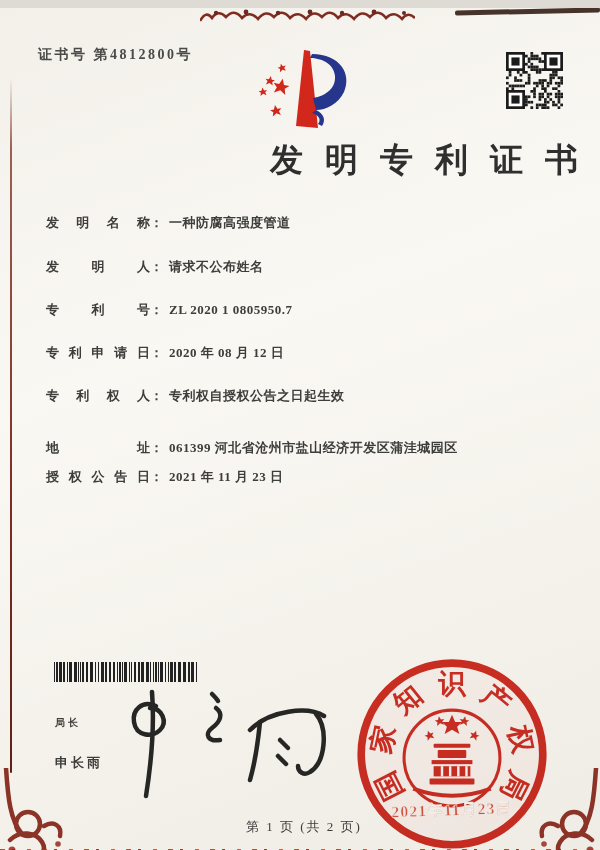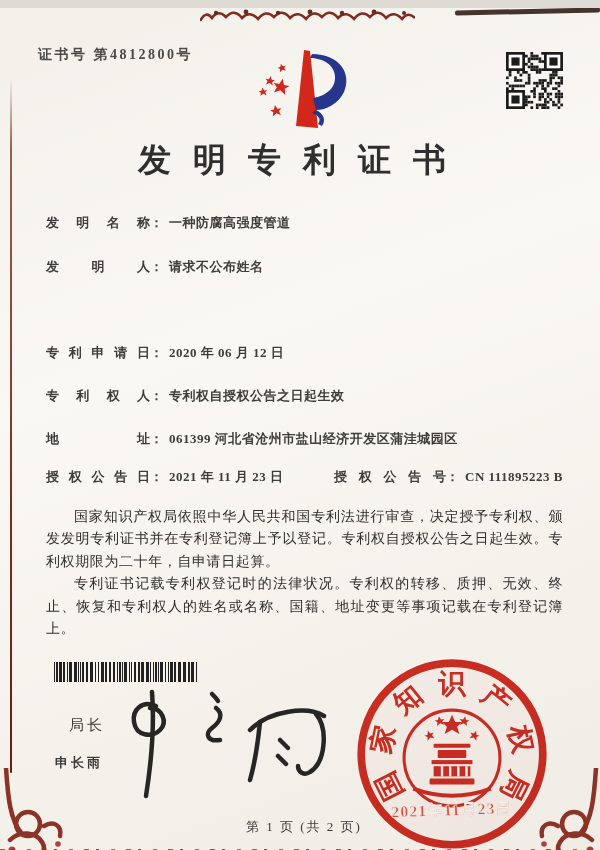--- a/index.html
+++ b/index.html
@@ -6,39 +6,39 @@
   body{background:#dedbd5;font-family:"Liberation Serif","DejaVu Serif",serif;}
   .page{position:relative;width:600px;height:850px;margin:8px auto;overflow:hidden;
         background:linear-gradient(160deg,#f3f0ea 0%,#faf8f3 38%,#f5f2ec 70%,#efece5 100%);
         color:#3a3a3a;}
   .abs{position:absolute;}
 
   
   .cert-no{left:38px;top:38px;font-size:14px;letter-spacing:2.5px;color:#4a4a48;font-weight:600;}
   .logo{left:252px;top:34px;width:115px;height:92px;}
   .qr{left:506px;top:44px;width:60px;height:60px;}
-  .doc-title{left:0;right:0;top:130px;text-align:center;font-size:33px;font-weight:bold;
+  .doc-title{left:0;right:0;top:130px;text-align:right;font-size:33px;font-weight:bold;
              letter-spacing:22px;padding-left:6px;color:#2f2f2f;}
 
   
   .frow{position:absolute;left:46px;width:525px;font-size:13px;font-weight:600;color:#3d3d3b;white-space:nowrap;}
   .flabel{display:inline-block;width:104px;text-align:justify;text-align-last:justify;vertical-align:bottom;}
   .fcolon{display:inline-block;margin-right:6px;}
   .fvalue{letter-spacing:.5px;}
   .fpair2{position:absolute;left:288px;top:0;}
   .fpair2 .flabel{width:112px;}
 
   
   .body-text{left:46px;top:498px;width:517px;font-size:14px;line-height:1.6;color:#2e2e2c;
              letter-spacing:.6px;text-align:justify;}
   .body-text p{margin:0;text-indent:2em;}
 
   
   .barcode{left:54px;top:654px;width:146px;height:20px;}
-  .signoff-position{left:69px;top:708px;font-size:15px;letter-spacing:3px;font-weight:400;color:#3c3c3a;}
+  .signoff-position{left:55px;top:708px;font-size:10px;letter-spacing:3px;font-weight:700;color:#3c3c3a;}
   .signoff-name{left:55px;top:746px;font-size:13px;letter-spacing:3px;font-weight:600;color:#3c3c3a;}
   .signature{left:112px;top:678px;width:235px;height:118px;}
   .signature path{stroke:#262624;stroke-width:4.5;fill:none;stroke-linecap:round;stroke-linejoin:round;}
 
   
   .seal{left:352px;top:646px;width:200px;height:204px;mix-blend-mode:multiply;opacity:.95;}
   .ring-char{font-size:27px;font-weight:bold;fill:#cf2318;text-anchor:middle;
              font-family:"Liberation Serif","DejaVu Serif",serif;}
   .seal-date{font-size:15.5px;font-weight:bold;fill:#d94f3f;stroke:#ffffff;stroke-width:.45;
              text-anchor:middle;letter-spacing:1px;}
@@ -241,40 +241,36 @@
   </div>
 
   <div class="abs doc-title">发明专利证书</div>
 
   <div class="frow" style="top:206px">
     <span class="flabel">发明名称</span><span class="fcolon">：</span><span class="fvalue">一种防腐高强度管道</span>
   </div>
   <div class="frow" style="top:250px">
     <span class="flabel">发明人</span><span class="fcolon">：</span><span class="fvalue">请求不公布姓名</span>
   </div>
+  <div class="frow" style="top:293px">
+    <span class="flabel">专利号</span><span class="fcolon">：</span><span class="fvalue">ZL 2020 1 0805950.7</span>
+  </div>
   <div class="frow" style="top:336px">
-    <span class="flabel">专利申请日</span><span class="fcolon">：</span><span class="fvalue">2020 年 06 月 12 日</span>
+    <span class="flabel">专利申请日</span><span class="fcolon">：</span><span class="fvalue">2020 年 08 月 12 日</span>
   </div>
   <div class="frow" style="top:379px">
     <span class="flabel">专利权人</span><span class="fcolon">：</span><span class="fvalue">专利权自授权公告之日起生效</span>
   </div>
-  <div class="frow" style="top:422px">
+  <div class="frow" style="top:431px">
     <span class="flabel">地址</span><span class="fcolon">：</span><span class="fvalue">061399 河北省沧州市盐山经济开发区蒲洼城园区</span>
   </div>
   <div class="frow" style="top:460px">
     <span class="flabel">授权公告日</span><span class="fcolon">：</span><span class="fvalue">2021 年 11 月 23 日</span>
-    <span class="fpair2">
-      <span class="flabel">授权公告号</span><span class="fcolon">：</span><span class="fvalue">CN 111895223 B</span>
-    </span>
-  </div>
-
-  <div class="abs body-text">
-    <p>国家知识产权局依照中华人民共和国专利法进行审查，决定授予专利权、颁发发明专利证书并在专利登记簿上予以登记。专利权自授权公告之日起生效。专利权期限为二十年，自申请日起算。</p>
-    <p>专利证书记载专利权登记时的法律状况。专利权的转移、质押、无效、终止、恢复和专利权人的姓名或名称、国籍、地址变更等事项记载在专利登记簿上。</p>
-  </div>
+  </div>
+
 
   <div class="abs barcode">
     <svg id="barcode-svg" viewBox="0 0 146 20" width="146" height="20" fill="#222">
         <rect x="0" y="0" width="1" height="20"></rect>
         <rect x="2" y="0" width="2" height="20"></rect>
         <rect x="5" y="0" width="3" height="20"></rect>
         <rect x="9" y="0" width="2" height="20"></rect>
         <rect x="13" y="0" width="1" height="20"></rect>
         <rect x="15" y="0" width="3" height="20"></rect>
         <rect x="20" y="0" width="3" height="20"></rect>

